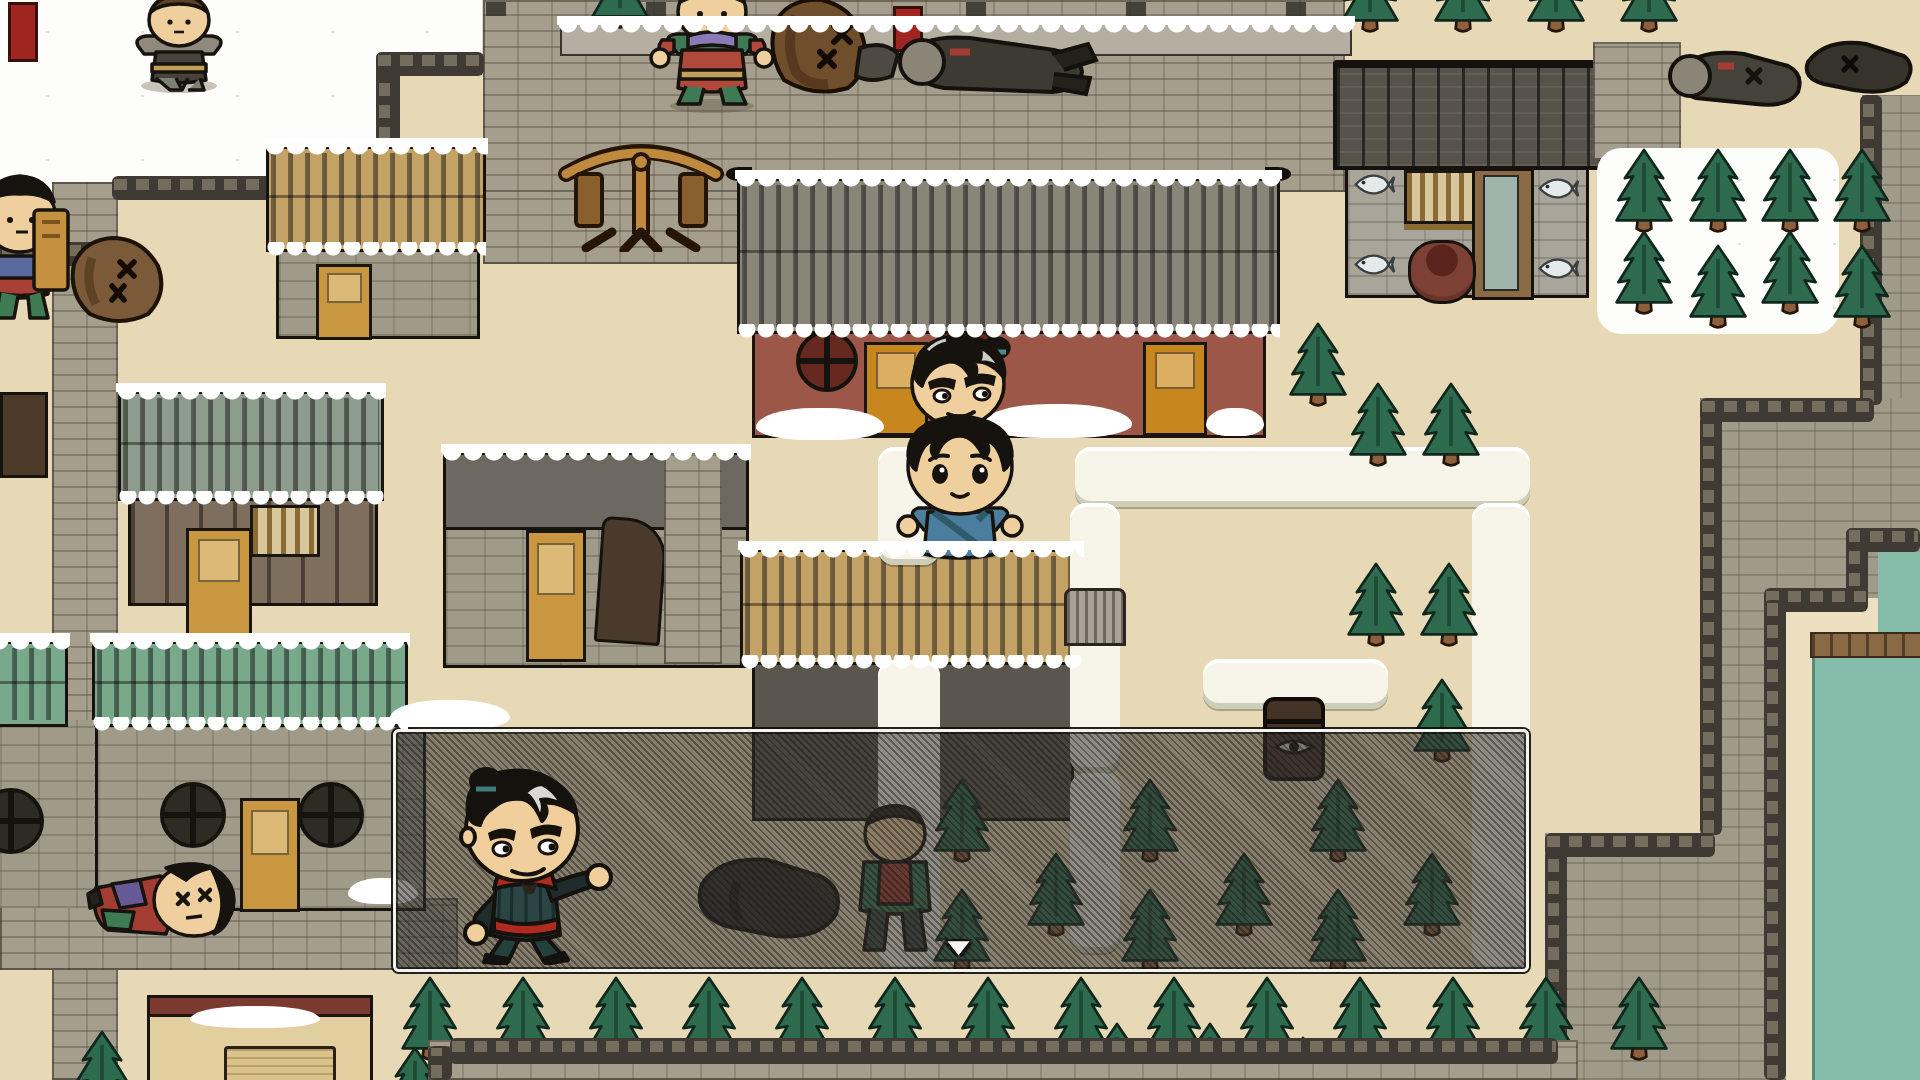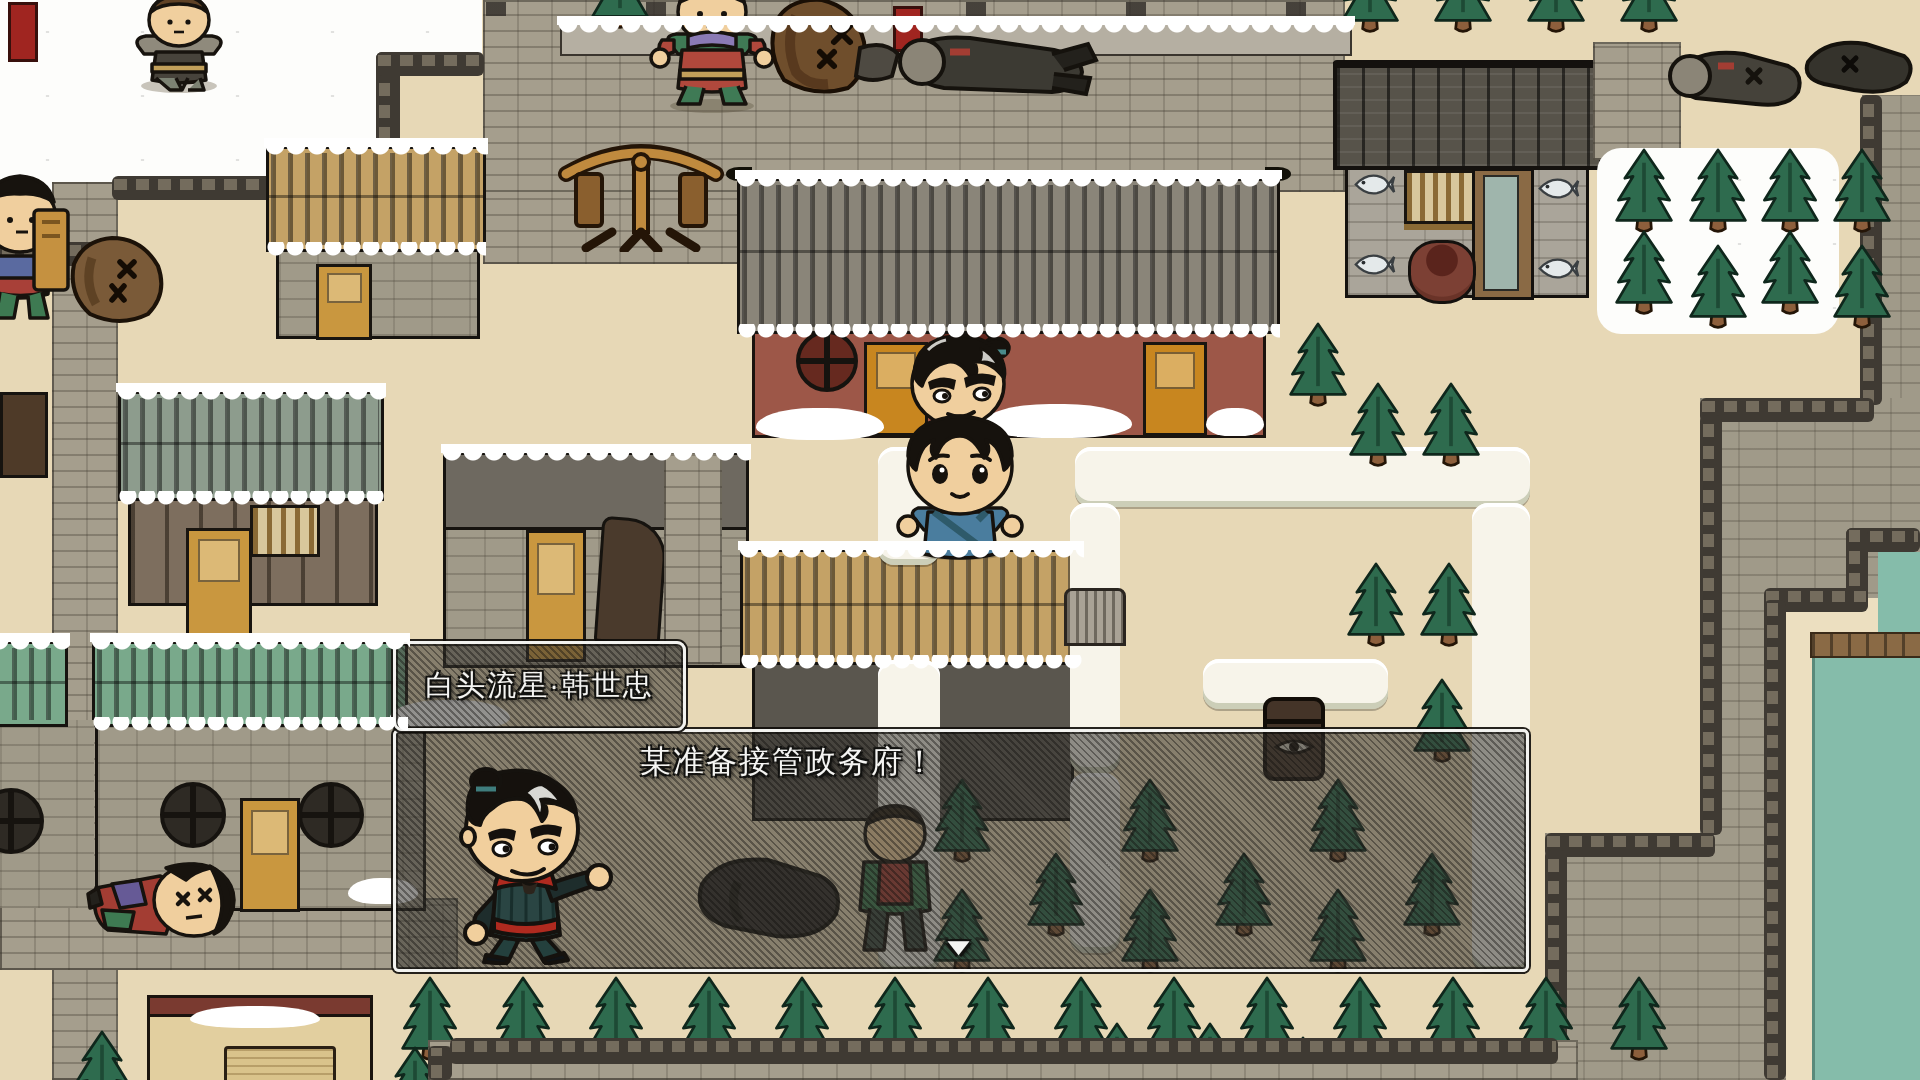--- a/index.html
+++ b/index.html
@@ -551,18 +551,14 @@
     </g>
     <path d="M42 70 Q56 62 70 68 L68 78 Q56 72 44 78 Z" fill="#15110d"></path>
     <path d="M84 66 Q100 58 116 64 L114 74 Q100 68 86 76 Z" fill="#15110d"></path>
     <ellipse cx="56" cy="86" rx="9" ry="7" fill="#fff" stroke="#15110d" stroke-width="3"></ellipse>
     <ellipse cx="102" cy="84" rx="9" ry="7" fill="#fff" stroke="#15110d" stroke-width="3"></ellipse>
     <circle cx="60" cy="86" r="3.4" fill="#15110d"></circle>
       <circle cx="106" cy="84" r="3.4" fill="#15110d"></circle>
     <path d="M66 108 Q84 116 98 106" fill="none" stroke="#15110d" stroke-width="4" stroke-linecap="round"></path>
     <path d="M76 120 Q84 126 92 119 L88 130 Q82 133 78 129 Z" fill="#2c241c"></path>
   </svg>
-  <div class="abs cjktext" style="left:640px;top:742px;font-size:31px;line-height:40px;font-weight:500">某准备接管政务府！</div>
   <div class="abs cjktext" style="left:944px;top:930px;font-size:30px;transform:scale(1.25,0.8)">▼</div>
-  <div class="uibox" style="left:393px;top:641px;width:287px;height:84px;border-radius:9px;display:flex;align-items:center;justify-content:center">
-    <span class="cjktext" style="font-size:29px;font-weight:500">白头流星·韩世忠</span>
-  </div>
 </div>
 
 </body></html>

